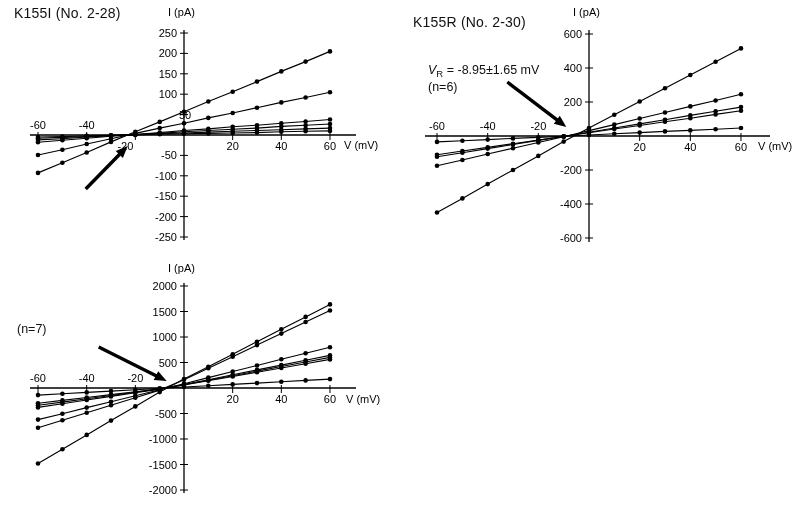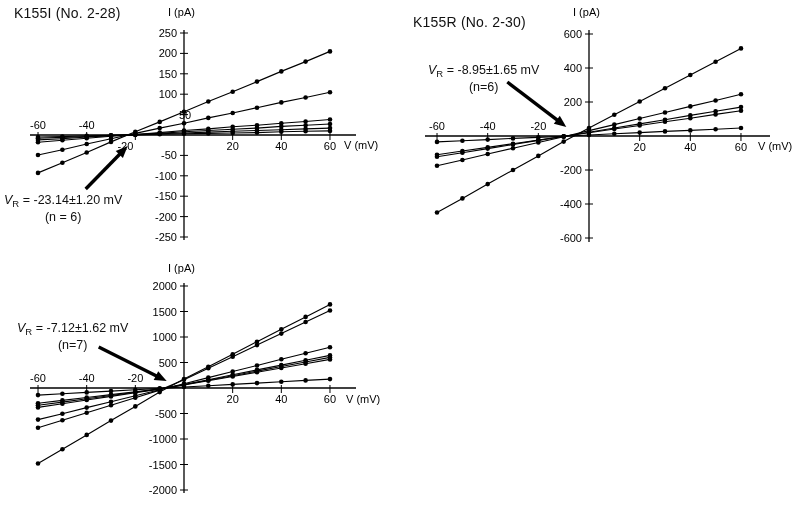--- a/index.html
+++ b/index.html
@@ -12,21 +12,21 @@
   .plot{position:absolute;left:0;top:0;width:400px;height:253px;}
   .title{position:absolute;margin:0;font-size:14px;font-weight:400;letter-spacing:.2px;color:#111;white-space:nowrap;}
   .p1 .title{left:14px;top:5px;}
   .p2 .title{left:16px;top:14px;}
   .p3 .title{left:10px;top:8px;}
   .annot{position:absolute;font-size:12.5px;line-height:16px;color:#111;white-space:nowrap;}
   .p1 .annot{left:4px;top:192px;}
   .p2 .annot{left:31px;top:62px;}
   .p3 .annot{left:17px;top:67px;}
   .annot .line1{display:block;}
-  .annot .line2{display:block;margin-top:1px;text-align:center;}
+  .annot .line2{display:block;margin-top:1px;}
   .vvar{font-style:italic;}
   sub.vsub{font-size:9.5px;vertical-align:-2.5px;line-height:0;}
   
   .ax{stroke:#000;stroke-width:1.3;fill:none;}
   .tk{stroke:#000;stroke-width:1;fill:none;}
   .ticklab{font-family:"Liberation Sans",sans-serif;font-size:11px;fill:#000;}
   .axlab{font-family:"Liberation Sans",sans-serif;font-size:11px;fill:#000;}
   .sline{fill:none;stroke:#000;stroke-width:1.15;}
   .dot{fill:#000;stroke:none;}
   .arrowline{stroke:#000;stroke-width:3.4;fill:none;}
@@ -156,24 +156,20 @@
         <circle cx="184.0" cy="133.8" r="2.3" class="dot"></circle>
         <circle cx="208.3" cy="133.4" r="2.3" class="dot"></circle>
         <circle cx="232.7" cy="133.0" r="2.3" class="dot"></circle>
         <circle cx="257.0" cy="132.6" r="2.3" class="dot"></circle>
         <circle cx="281.3" cy="131.7" r="2.3" class="dot"></circle>
         <circle cx="305.6" cy="131.3" r="2.3" class="dot"></circle>
         <circle cx="330.0" cy="130.9" r="2.3" class="dot"></circle>
         <line x1="85.70038" y1="189" x2="122.11046380899865" y2="151.72300943364425" class="arrowline"></line>
         <polygon points="127.7,146.0 122.9,158.1 115.7,151.1" class="arrowhead"></polygon>
       </svg>
-    <div class="annot">
-      <span class="line1"><span class="vvar">V</span><sub class="vsub">R</sub><span> = -23.14±1.20 mV</span></span>
-      <span class="line2">(n = 6)</span>
-    </div>
   </section>
 
   <section class="panel p2">
     <h2 class="title">K155R (No. 2-30)</h2>
     <svg class="plot" viewBox="0 0 400 253">
         <line x1="28" y1="136" x2="373" y2="136" class="ax"></line>
         <line x1="192" y1="30" x2="192" y2="242" class="ax"></line>
         <line x1="40.02000000000001" y1="133" x2="40.02000000000001" y2="141" class="tk"></line>
         <text x="40.02000000000001" y="130" text-anchor="middle" class="ticklab">-60</text>
         <line x1="90.68" y1="133" x2="90.68" y2="141" class="tk"></line>
@@ -408,18 +404,17 @@
         <circle cx="208.3" cy="132.7" r="2.3" class="dot"></circle>
         <circle cx="232.7" cy="131.4" r="2.3" class="dot"></circle>
         <circle cx="257.0" cy="130.1" r="2.3" class="dot"></circle>
         <circle cx="281.3" cy="128.7" r="2.3" class="dot"></circle>
         <circle cx="305.6" cy="127.4" r="2.3" class="dot"></circle>
         <circle cx="330.0" cy="126.1" r="2.3" class="dot"></circle>
         <line x1="98.67704" y1="94" x2="159.52162247200067" y2="124.42229123600033" class="arrowline"></line>
         <polygon points="166.7,128.0 153.7,127.1 158.2,118.2" class="arrowhead"></polygon>
       </svg>
     <div class="annot">
-      <span class="line1"><span class="vvar">V</span><sub class="vsub">R</sub><span> = -7.12±1.62 mV</span></span>
       <span class="line2">(n=7)</span>
     </div>
   </section>
 
 </div>
 
 </body></html>

